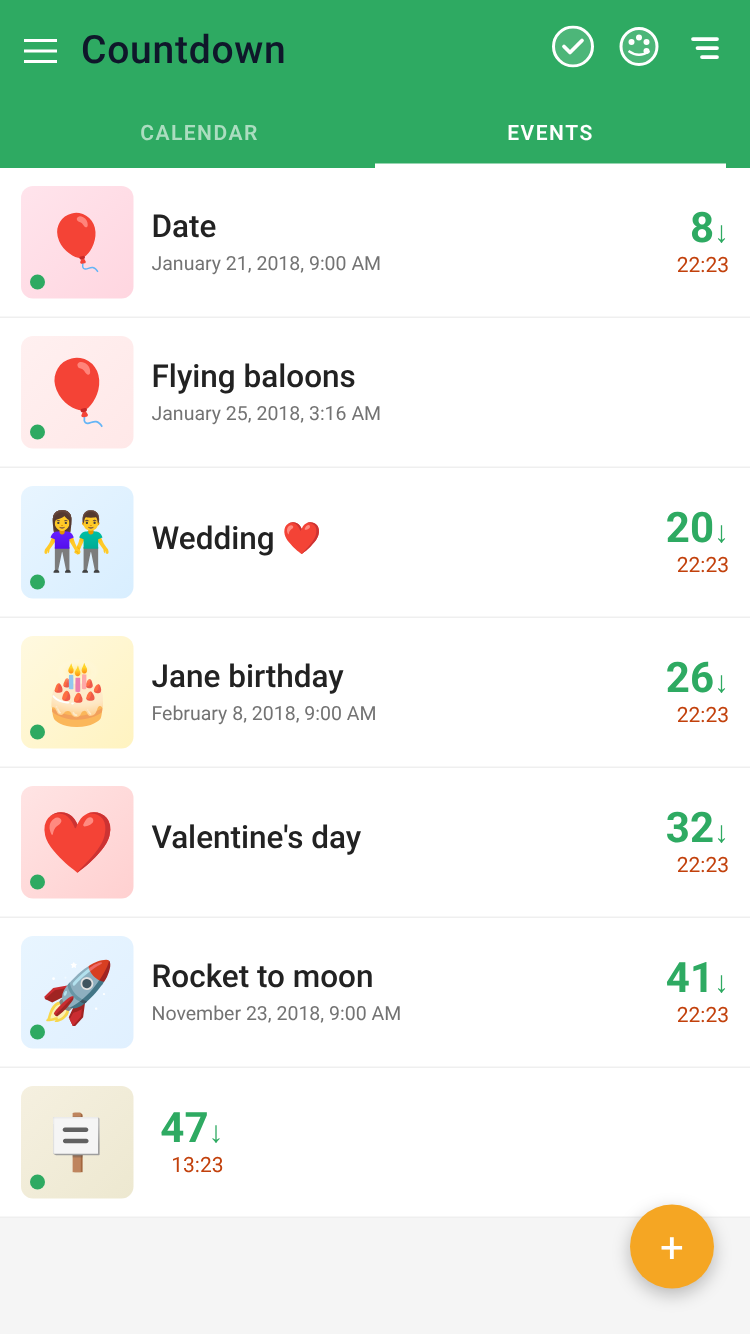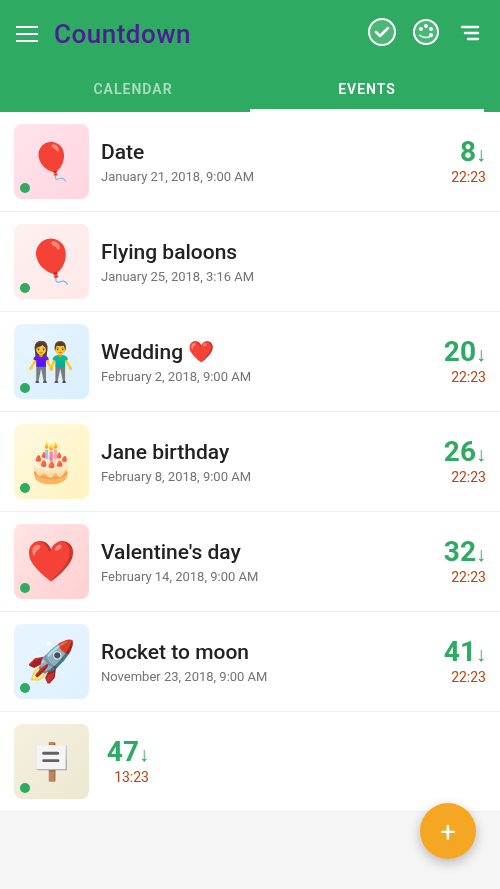--- a/index.html
+++ b/index.html
@@ -22,21 +22,21 @@
     .header-top {
       display: flex;
       align-items: center;
       height: 68px;
       gap: 16px;
     }
     .header-title {
       flex: 1;
       font-size: 26px;
       font-weight: 500;
-      color: #4c1d95;
+      color: #0f172a;
       letter-spacing: 0.5px;
     }
     .header-icon {
       color: #fff;
       font-size: 22px;
       cursor: pointer;
     }
     .header-tabs {
       display: flex;
       height: 44px;
@@ -240,21 +240,20 @@
       <div class="event-date">January 25, 2018, 3:16 AM</div>
     </div>
   </div>
     <div class="event-item">
     <div class="event-thumb thumb-wedding">
       <span style="font-size:38px;">👫</span>
       <div class="dot"></div>
     </div>
     <div class="event-info">
       <div class="event-name">Wedding ❤️</div>
-      <div class="event-date">February 2, 2018, 9:00 AM</div>
     </div>
     <div class="event-countdown">
       <div class="countdown-days">20<span class="arrow">↓</span></div>
       <div class="countdown-time">22:23</div>
     </div>
   </div>
     <div class="event-item">
     <div class="event-thumb thumb-birthday">
       <span style="font-size:40px;">🎂</span>
       <div class="dot"></div>
@@ -268,21 +267,20 @@
       <div class="countdown-time">22:23</div>
     </div>
   </div>
     <div class="event-item">
     <div class="event-thumb thumb-valentine">
       <span style="font-size:40px;">❤️</span>
       <div class="dot"></div>
     </div>
     <div class="event-info">
       <div class="event-name">Valentine's day</div>
-      <div class="event-date">February 14, 2018, 9:00 AM</div>
     </div>
     <div class="event-countdown">
       <div class="countdown-days">32<span class="arrow">↓</span></div>
       <div class="countdown-time">22:23</div>
     </div>
   </div>
     <div class="event-item">
     <div class="event-thumb thumb-rocket">
       <span style="font-size:40px;">🚀</span>
       <div class="dot"></div>

